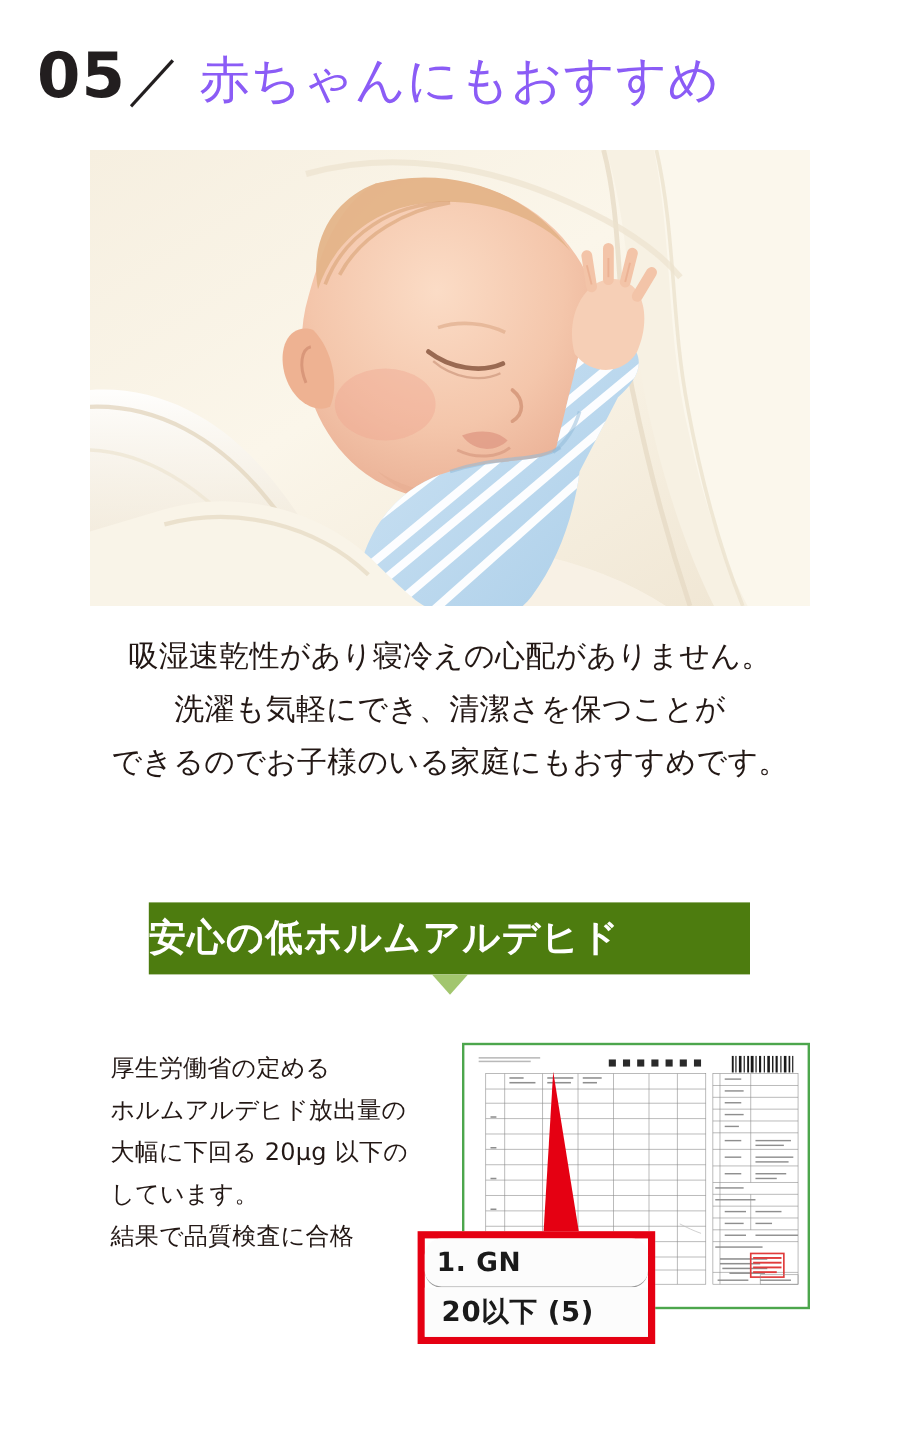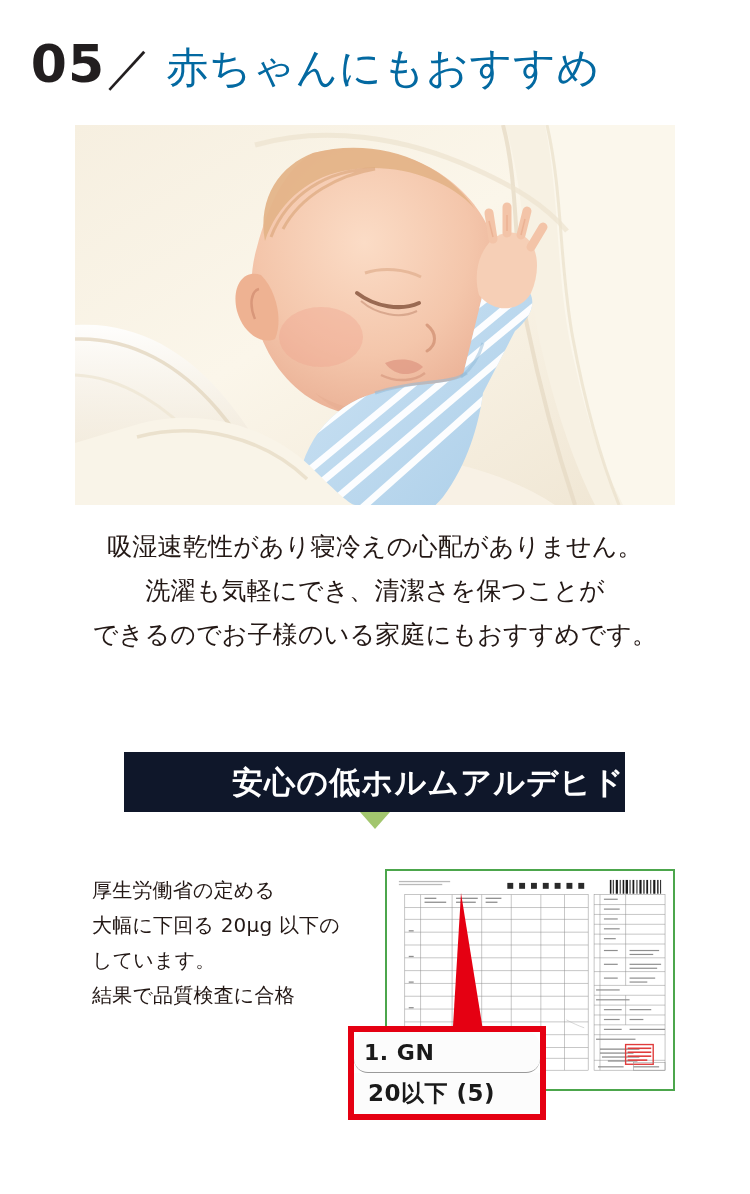--- a/index.html
+++ b/index.html
@@ -42,21 +42,21 @@
     font-weight: 300;
     line-height: 1;
     color: #221e1f;
     margin: 0 2px 0 1px;
     transform: translateY(1px);
   }
   .heading-title {
     font-size: 42px;
     font-weight: 500;
     line-height: 1;
-    color: #0369a1;
+    color: #8b5cf6;
     letter-spacing: 0.5px;
     margin-left: 12px;
   }
 
   
   .photo {
     position: absolute;
     left: 75px; top: 125px;
     width: 600px; height: 380px;
     overflow: hidden;
@@ -79,25 +79,25 @@
     font-weight: 400;
   }
 
   
   .banner-wrap {
     position: absolute;
     left: 124px; top: 752px;
     width: 501px;
   }
   .banner {
-    background: #0f172a;
+    background: #4d7c0f;
     height: 60px;
     display: flex;
     align-items: center;
-    justify-content: flex-end;
+    justify-content: flex-start;
   }
   .banner-label {
     color: #ffffff;
     font-size: 31px;
     font-weight: 700;
     letter-spacing: 1.2px;
     line-height: 1;
   }
   .banner-arrow {
     position: absolute;
@@ -325,20 +325,21 @@
 
   <div class="banner-wrap">
     <div class="banner">
       <span class="banner-label">安心の低ホルムアルデヒド</span>
     </div>
     <div class="banner-arrow"></div>
   </div>
 
   <div class="detail-text">
     <p>厚生労働省の定める</p>
+    <p>ホルムアルデヒド放出量の</p>
     <p>大幅に下回る 20μg 以下の</p>
     <p>しています。</p>
     <p>結果で品質検査に合格</p>
   </div>
 
   <div class="cert">
     <div class="cert-inner">
       <svg viewBox="0 0 282 214" xmlns="http://www.w3.org/2000/svg" aria-hidden="true">
         <rect x="0" y="0" width="282" height="214" fill="#ffffff"></rect>
 

